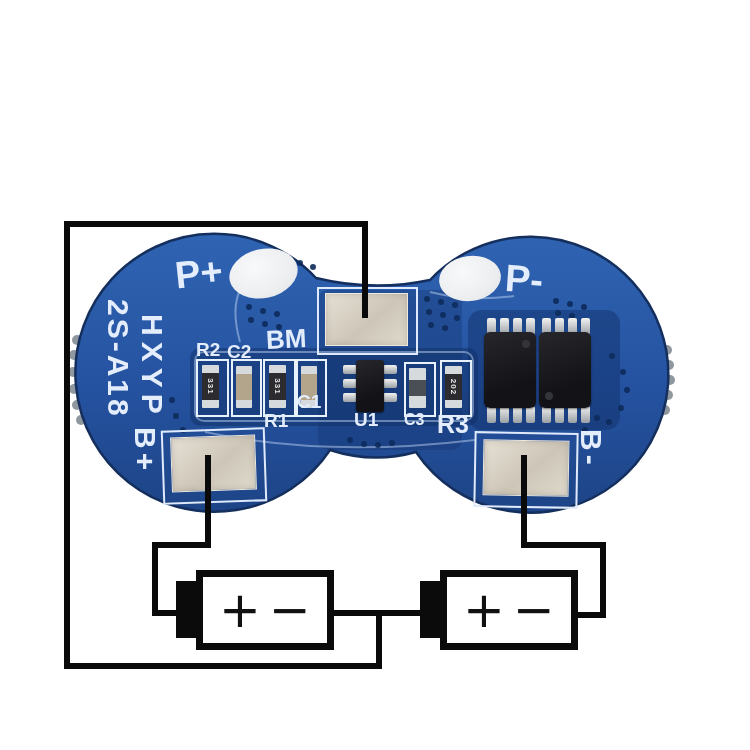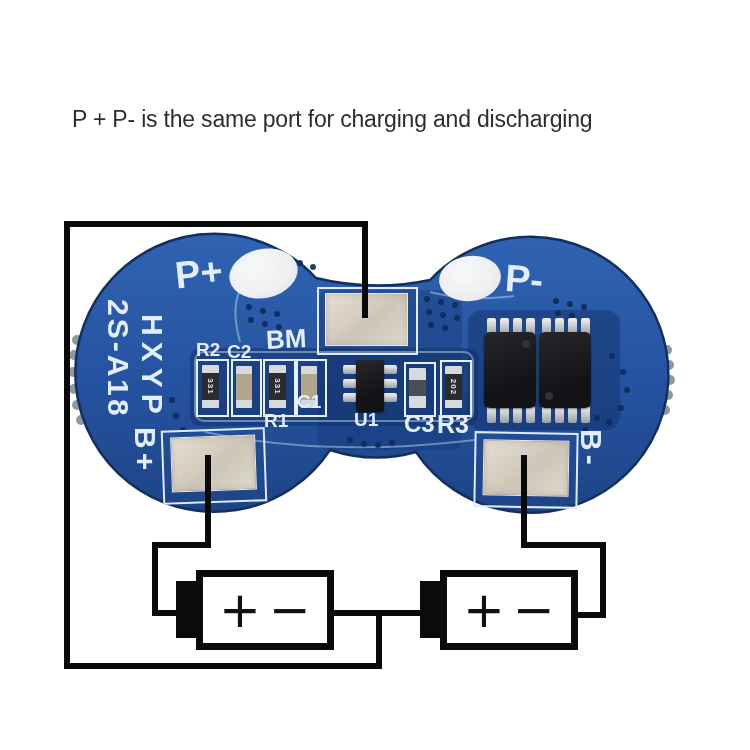--- a/index.html
+++ b/index.html
@@ -38,21 +38,20 @@
   .bat-nub{position:absolute;width:22px;height:57px;background:#0b0b0b;z-index:39;}
   .oval{position:absolute;border-radius:50%;z-index:12;
         background:radial-gradient(ellipse at 40% 35%, #f8f9fa 0%, #eceef0 60%, #dfe3e6 100%);}
   svg{position:absolute;left:0;top:0;z-index:10;}
 </style>
 </head>
 <body>
 
 <div id="canvas">
 
-  <div class="caption">P + P- is the same port for charging and discharging</div>
 
   <svg width="750" height="750" viewBox="0 0 750 750">
     <defs>
       <linearGradient id="pcbg" x1="0" y1="0" x2="0" y2="1">
         <stop offset="0" stop-color="#2f64b2"></stop>
         <stop offset="0.55" stop-color="#2552a0"></stop>
         <stop offset="1" stop-color="#1d4486"></stop>
       </linearGradient>
     </defs>
 
@@ -189,21 +188,21 @@
   <div class="silk" style="left:266px;top:326px;font-size:26px;transform:rotate(-3deg);z-index:15;">BM</div>
   <div class="silk rot90" style="left:167px;top:314px;font-size:30px;letter-spacing:6px;z-index:15;">HXYP</div>
   <div class="silk rot90" style="left:133px;top:299px;font-size:30px;letter-spacing:3px;z-index:15;">2S-A18</div>
   <div class="silk rot90" style="left:160px;top:427px;font-size:30px;letter-spacing:4px;z-index:15;">B+</div>
   <div class="silk rot90" style="left:606px;top:429px;font-size:30px;letter-spacing:4px;z-index:15;">B-</div>
   <div class="silk" style="left:196px;top:340px;font-size:19px;z-index:15;">R2</div>
   <div class="silk" style="left:227px;top:342px;font-size:19px;z-index:15;">C2</div>
   <div class="silk" style="left:264px;top:411px;font-size:19px;z-index:15;text-align:right;">R1</div>
   <div class="silk" style="left:297px;top:392px;font-size:19px;z-index:15;">C1</div>
   <div class="silk" style="left:354px;top:410px;font-size:19px;z-index:15;">U1</div>
-  <div class="silk" style="left:404px;top:412px;font-size:24px;z-index:15;">C3</div>
+  <div class="silk" style="left:404px;top:412px;font-size:16px;z-index:15;">C3</div>
   <div class="silk" style="left:437px;top:412px;font-size:25px;z-index:15;">R3</div>
 
   <div class="wire" style="left:64px;top:221px;width:6px;height:448px;"></div>
   <div class="wire" style="left:64px;top:221px;width:304px;height:6px;"></div>
   <div class="wire" style="left:362px;top:221px;width:6px;height:97px;"></div>
   <div class="wire" style="left:64px;top:663px;width:318px;height:6px;"></div>
   <div class="wire" style="left:376px;top:612px;width:6px;height:57px;"></div>
   <div class="wire" style="left:332px;top:610px;width:92px;height:6px;"></div>
   <div class="wire" style="left:205px;top:455px;width:6px;height:93px;"></div>
   <div class="wire" style="left:152px;top:542px;width:59px;height:6px;"></div>

